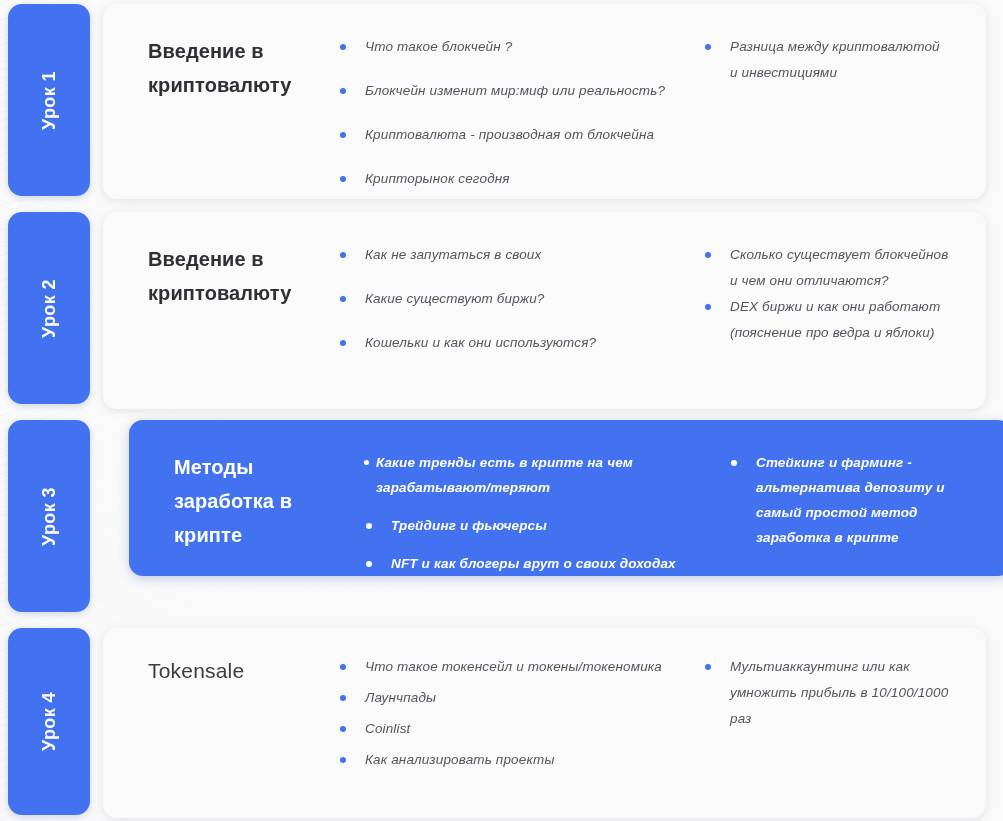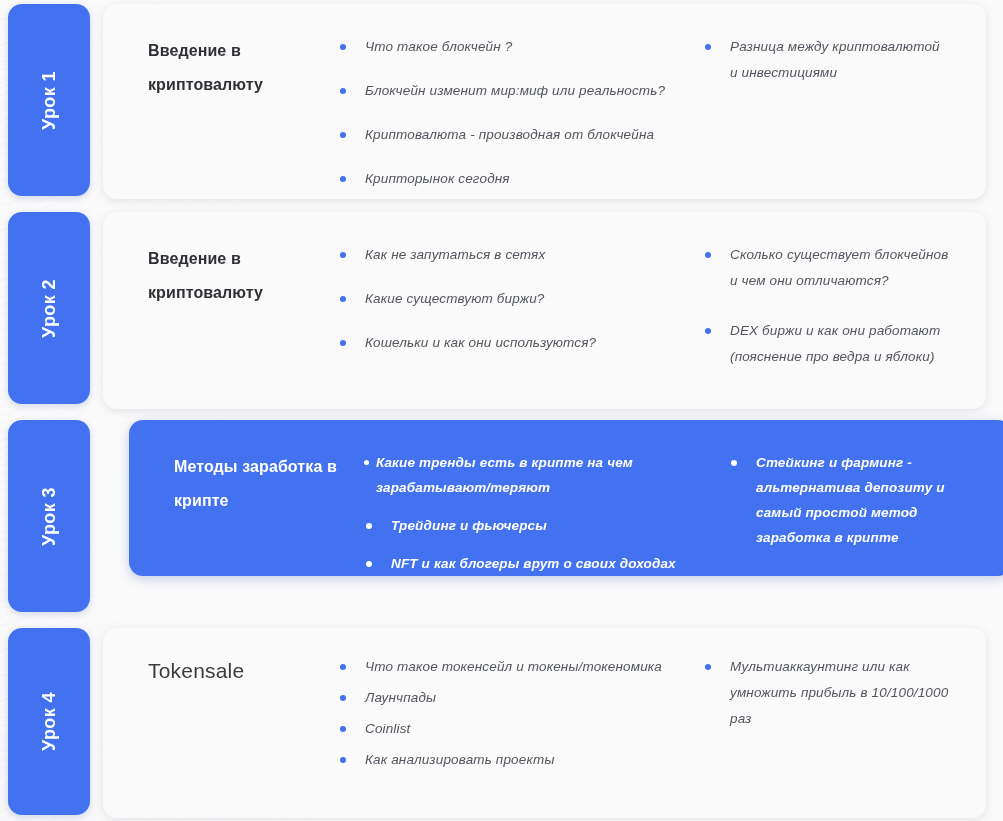--- a/index.html
+++ b/index.html
@@ -106,21 +106,21 @@
   }
 
   
   .col-title {
     width: 233px;
     flex: 0 0 233px;
     padding-left: 45px;
     padding-right: 8px;
   }
   .lesson-title {
-    font-size: 16px;
+    font-size: 20px;
     font-weight: bold;
     line-height: 34px;
     color: #2f3034;
     letter-spacing: 0.1px;
   }
   .lesson-title.light {
     color: #ffffff;
   }
   .lesson-title.regular {
     font-weight: normal;
@@ -178,21 +178,21 @@
     top: 10px;
   }
 
   
   .sp-wide   li { margin-bottom: 18px; }
   .sp-wide   li:last-child { margin-bottom: 0; }
   .sp-med    li { margin-bottom: 13px; }
   .sp-med    li:last-child { margin-bottom: 0; }
   .sp-tight  li { margin-bottom: 5px; }
   .sp-tight  li:last-child { margin-bottom: 0; }
-  .sp-para   li { margin-bottom: 24px; }
+  .sp-para   li { }
   .sp-para   li:last-child { margin-bottom: 0; }
 </style>
 </head>
 <body>
 
 <div id="bg-texture"></div>
 <div id="bg-wash"></div>
 
 <div id="board">
 
@@ -226,21 +226,21 @@
     <div class="tab" style="height:192px;">
       <span class="tab-label">Урок 2</span>
     </div>
     <div class="card" style="height:197px;">
       <div class="card-inner" style="padding-top:30px;">
         <div class="col-title">
           <div class="lesson-title">Введение в криптовалюту</div>
         </div>
         <div class="col-bullets mid">
           <ul class="bullets sp-wide">
-            <li>Как не запутаться в сетях</li>
+            <li>Как не запутаться в своих</li>
             <li>Какие существуют биржи?</li>
             <li>Кошельки и как они используются?</li>
           </ul>
         </div>
         <div class="col-bullets side">
           <ul class="bullets sp-para">
             <li>Сколько существует блокчейнов и чем они отличаются?</li>
             <li>DEX биржи и как они работают (пояснение про ведра и яблоки)</li>
           </ul>
         </div>

